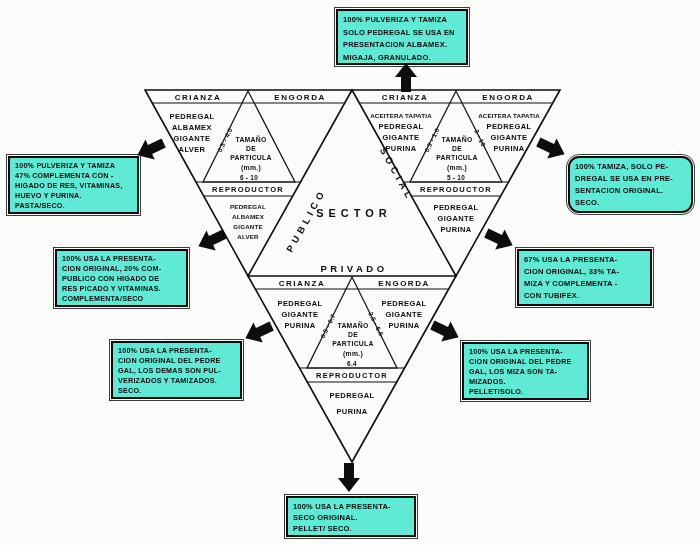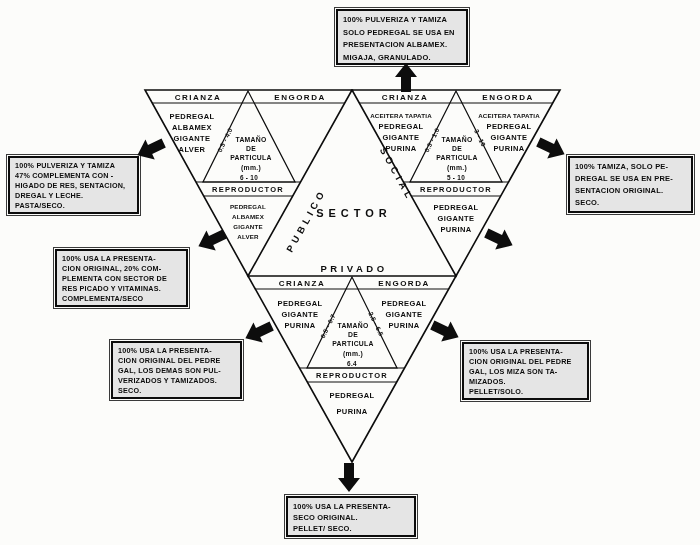--- a/index.html
+++ b/index.html
@@ -13,21 +13,21 @@
     background:#fcfcfa;
     overflow:hidden;
     color:#0d0d0d;
   }
   .stage svg{position:absolute;left:0;top:0;}
   .txtbox{
     position:absolute;
     border:2px solid #0c0c0c;
     outline:1px solid #3a3a3a;
     outline-offset:1px;
-    background:#e5e5e5;
+    background:#5eead4;
     padding:3px 5px 2px 5px;
     box-sizing:border-box;
     font-weight:bold;
     font-size:7.5px;
     letter-spacing:.2px;
     color:#0c0c0c;
     white-space:nowrap;
   }
   .txtbox .ln{line-height:12px;}
   .lh10 .ln{line-height:10px;}
@@ -59,48 +59,54 @@
   <div class="txtbox lh13" style="left:336px;top:9px;width:132px;height:56px;">
     <div class="ln">100% PULVERIZA Y TAMIZA</div>
     <div class="ln">SOLO PEDREGAL SE USA EN</div>
     <div class="ln">PRESENTACION ALBAMEX.</div>
     <div class="ln">MIGAJA, GRANULADO.</div>
   </div>
 
   <div class="txtbox lh10 f72" style="left:8px;top:156px;width:131px;height:58px;">
     <div class="ln">100% PULVERIZA Y TAMIZA</div>
     <div class="ln">47% COMPLEMENTA CON -</div>
-    <div class="ln">HIGADO DE RES, SENTACION,</div>
-    <div class="ln">DREGAL Y LECHE.</div>
+    <div class="ln">HIGADO DE RES, VITAMINAS,</div>
+    <div class="ln">HUEVO Y PURINA.</div>
     <div class="ln">PASTA/SECO.</div>
   </div>
 
   <div class="txtbox lh10 f72" style="left:55px;top:249px;width:133px;height:58px;">
     <div class="ln">100% USA LA PRESENTA-</div>
     <div class="ln">CION ORIGINAL, 20% COM-</div>
-    <div class="ln">PLEMENTA CON SECTOR DE</div>
+    <div class="ln">PUBLICO CON HIGADO DE</div>
     <div class="ln">RES PICADO Y VITAMINAS.</div>
     <div class="ln">COMPLEMENTA/SECO</div>
   </div>
 
   <div class="txtbox lh10 f72" style="left:111px;top:341px;width:131px;height:58px;">
     <div class="ln">100% USA LA PRESENTA-</div>
     <div class="ln">CION ORIGINAL DEL PEDRE</div>
     <div class="ln">GAL, LOS DEMAS SON PUL-</div>
     <div class="ln">VERIZADOS Y TAMIZADOS.</div>
     <div class="ln">SECO.</div>
   </div>
 
-  <div class="txtbox lh12" style="left:568px;top:156px;width:125px;height:57px;">
+  <div class="txtbox lh12" style="left:568px;top:156px;width:125px;height:57px;border-radius:11px;">
     <div class="ln">100% TAMIZA, SOLO PE-</div>
     <div class="ln">DREGAL SE USA EN PRE-</div>
     <div class="ln">SENTACION ORIGINAL.</div>
     <div class="ln">SECO.</div>
   </div>
 
+  <div class="txtbox lh12" style="left:517px;top:249px;width:135px;height:57px;">
+    <div class="ln">67% USA LA PRESENTA-</div>
+    <div class="ln">CION ORIGINAL, 33% TA-</div>
+    <div class="ln">MIZA Y COMPLEMENTA -</div>
+    <div class="ln">CON TUBIFEX.</div>
+  </div>
 
   <div class="txtbox lh10 f72" style="left:462px;top:342px;width:127px;height:58px;">
     <div class="ln">100% USA LA PRESENTA-</div>
     <div class="ln">CION ORIGINAL DEL PEDRE</div>
     <div class="ln">GAL, LOS MIZA SON TA-</div>
     <div class="ln">MIZADOS.</div>
     <div class="ln">PELLET/SOLO.</div>
   </div>
 
   <div class="txtbox lh11" style="left:286px;top:496px;width:130px;height:41px;">

